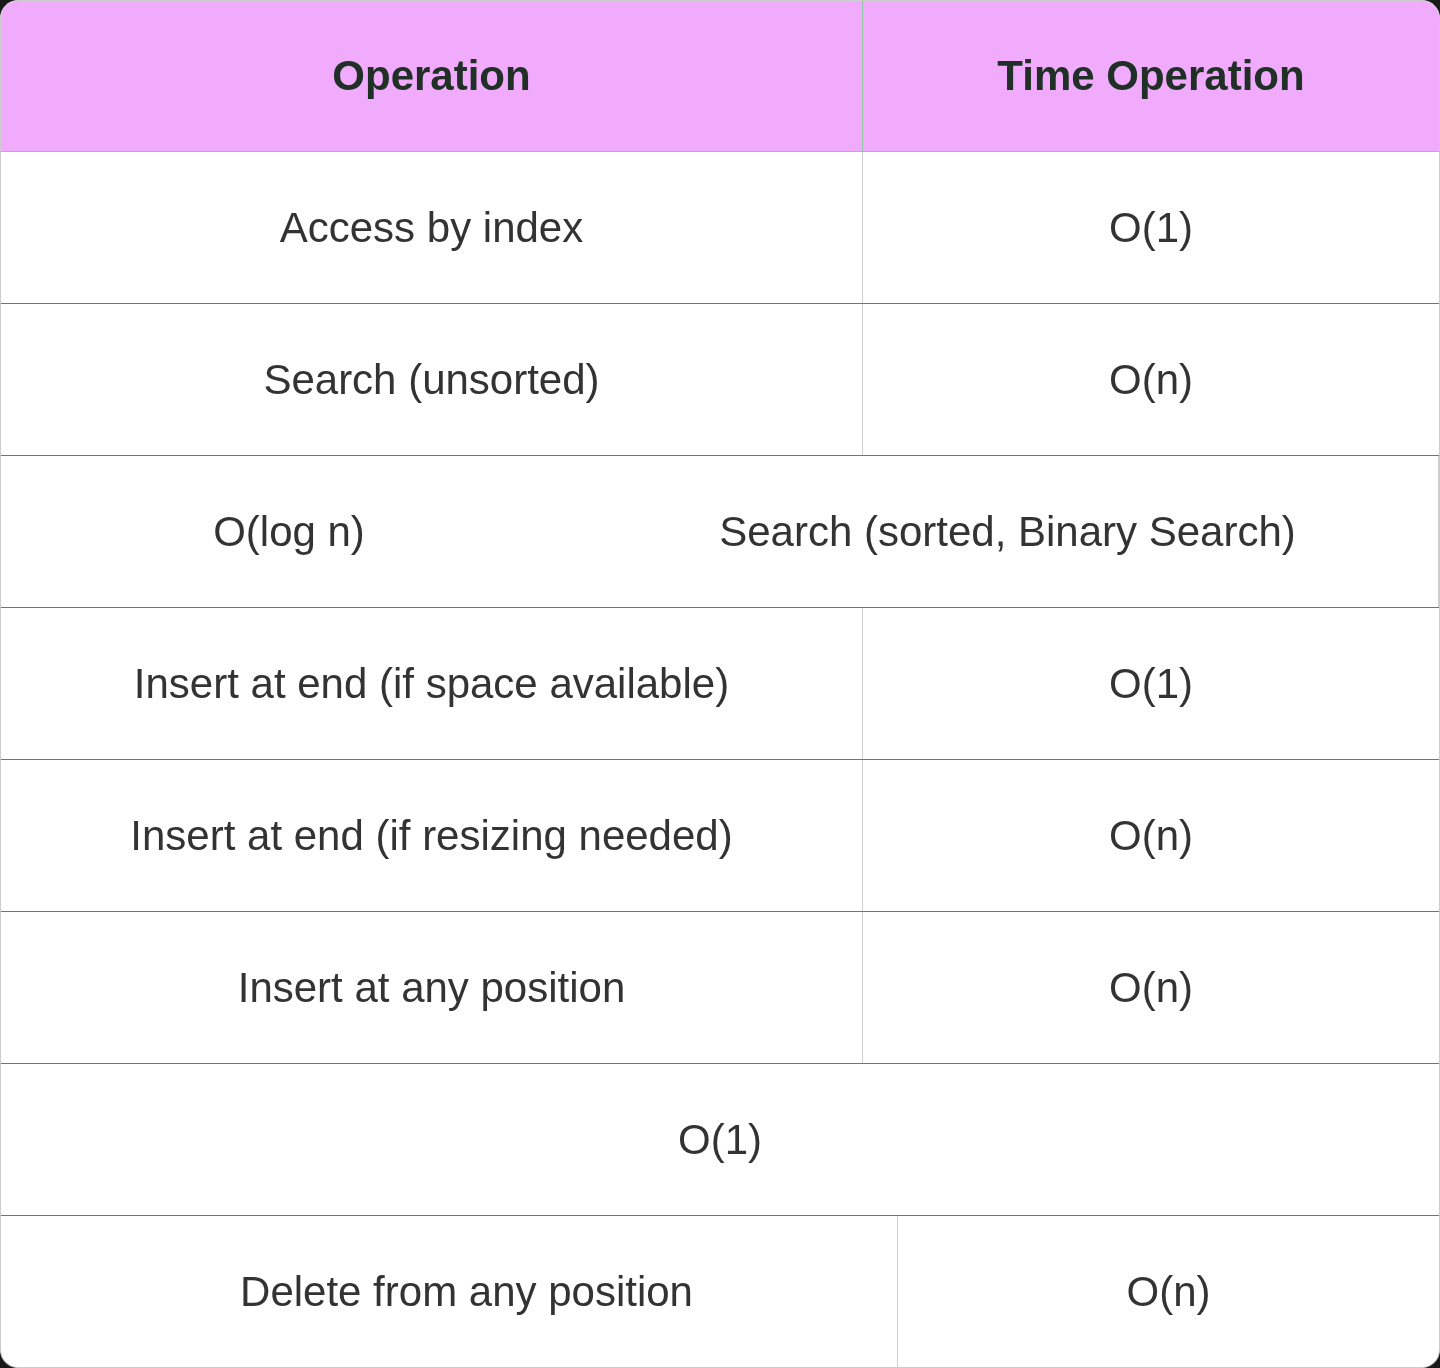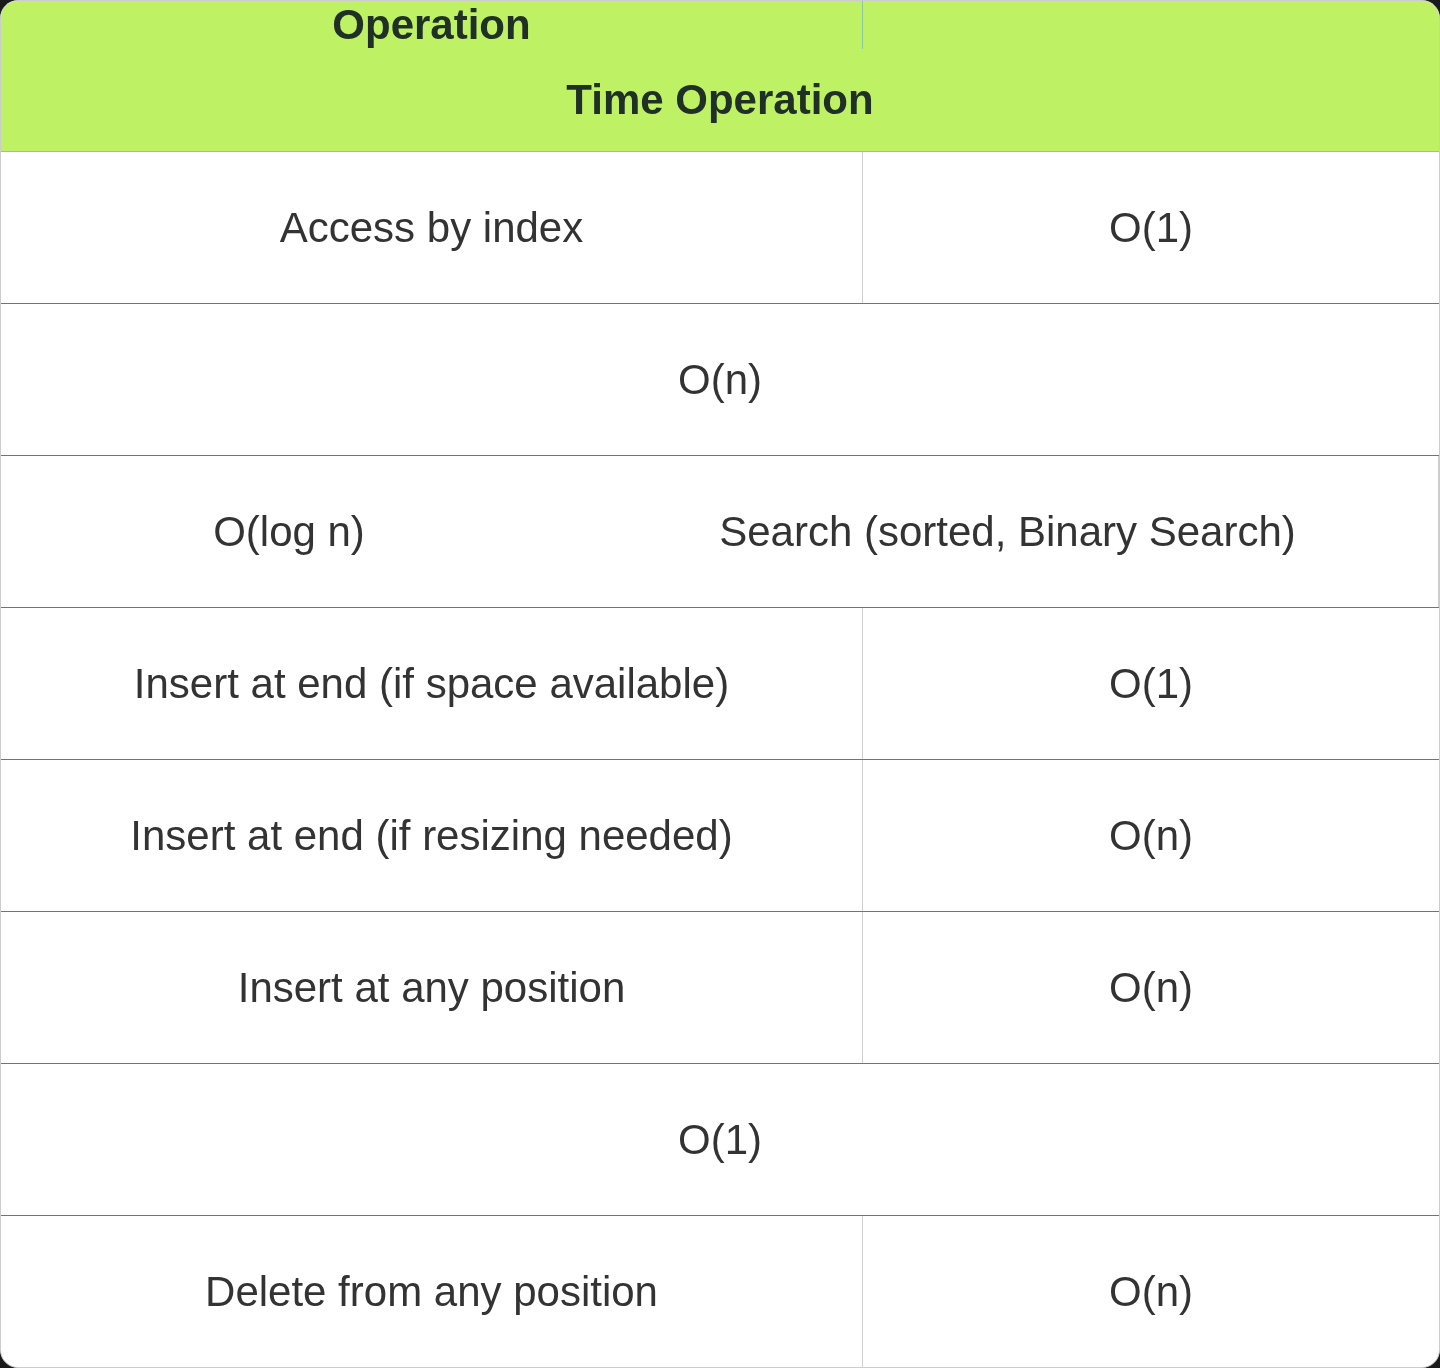--- a/index.html
+++ b/index.html
@@ -6,22 +6,22 @@
     body { width: 1440px; height: 1368px; overflow: hidden; }
     .table-wrap {
       position: absolute; left: 0; top: 0;
       width: 1438px; height: 1366px;
       border: 1px solid #cccccc;
       border-radius: 18px;
       overflow: hidden;
       background: #ffffff;
     }
     .row { display: flex; height: 151px; border-bottom: 1px solid #737373; box-sizing: border-box; height: 152px; }
-    .row:last-child { border-bottom: none; }
-    .head { background: #bef264; border-bottom: 1px solid #8cc7a0; height: 151px; flex-direction: column; }
+    .row:last-child { border-bottom: none; padding-left: 35px; }
+    .head { background: #f0abfc; border-bottom: 1px solid #8cc7a0; height: 151px; }
     .cell {
       display: flex; align-items: center; justify-content: center;
       font-family: "Liberation Sans", sans-serif;
       font-size: 42px; color: #333333; box-sizing: border-box;
     }
     .c1 { width: 862px; border-right: 1px solid #cfcfcf; }
     .c2 { flex: 1; }
     .head .c1 { border-right-color: #8cc7a0; }
     .head .cell { font-weight: bold; color: #213027; font-size: 42px; }
   </style>
@@ -31,20 +31,21 @@
 <div class="table-wrap">
   <div class="row head">
     <div class="cell c1">Operation</div>
     <div class="cell c2">Time Operation</div>
   </div>
   <div class="row">
     <div class="cell c1">Access by index</div>
     <div class="cell c2">O(1)</div>
   </div>
   <div class="row">
+    <div class="cell c1">Search (unsorted)</div>
     <div class="cell c2">O(n)</div>
   </div>
   <div class="row">
     <div class="cell c2">O(log n)</div>
     <div class="cell c1">Search (sorted, Binary Search)</div>
   </div>
   <div class="row">
     <div class="cell c1">Insert at end (if space available)</div>
     <div class="cell c2">O(1)</div>
   </div>

